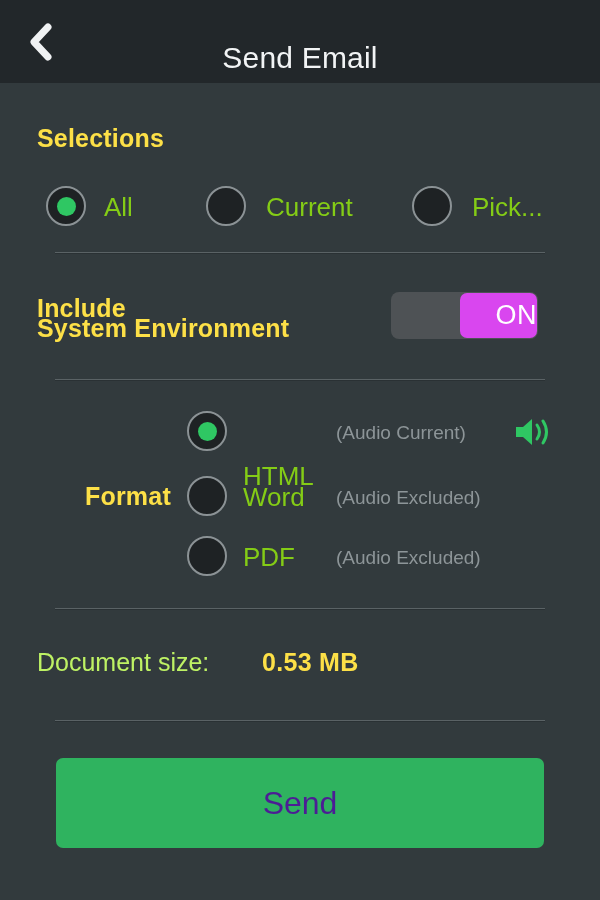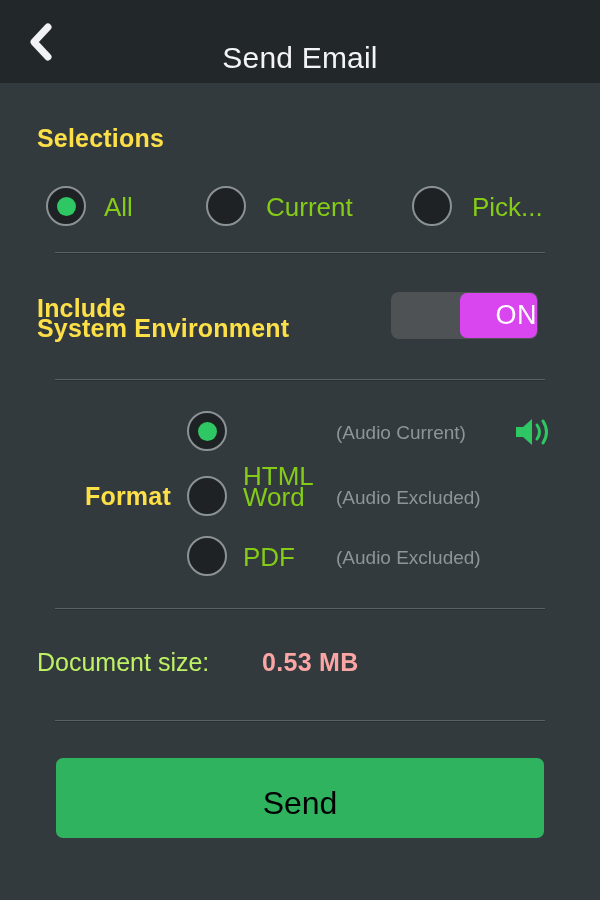--- a/index.html
+++ b/index.html
@@ -139,36 +139,36 @@
     left: 37px;
     top: 648px;
     color: #bef264;
     font-size: 25px;
     font-weight: 400;
   }
   .doc-value {
     position: absolute;
     left: 262px;
     top: 648px;
-    color: #fca5a5;
+    color: #fde047;
     font-size: 25px;
     font-weight: bold;
     letter-spacing: 0.3px;
   }
 
   
   .send-btn {
     position: absolute;
     left: 56px;
     top: 758px;
     width: 488px;
-    height: 80px;
+    height: 90px;
     border-radius: 7px;
     background: #2fb35f;
-    color: #000000;
+    color: #4c1d95;
     font-size: 32px;
     line-height: 90px;
     text-align: center;
     cursor: pointer;
     border: none;
     font-family: "Liberation Sans", sans-serif;
     padding: 0;
   }
 
   .speaker-icon {

